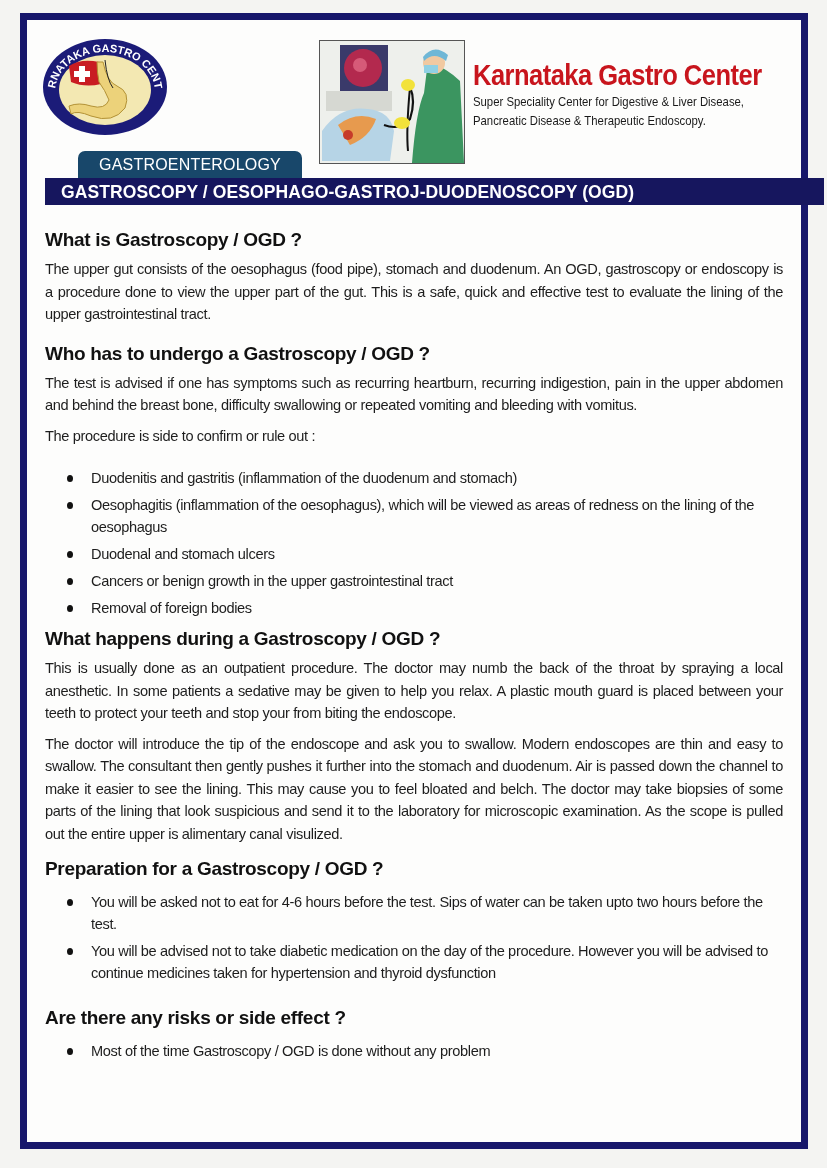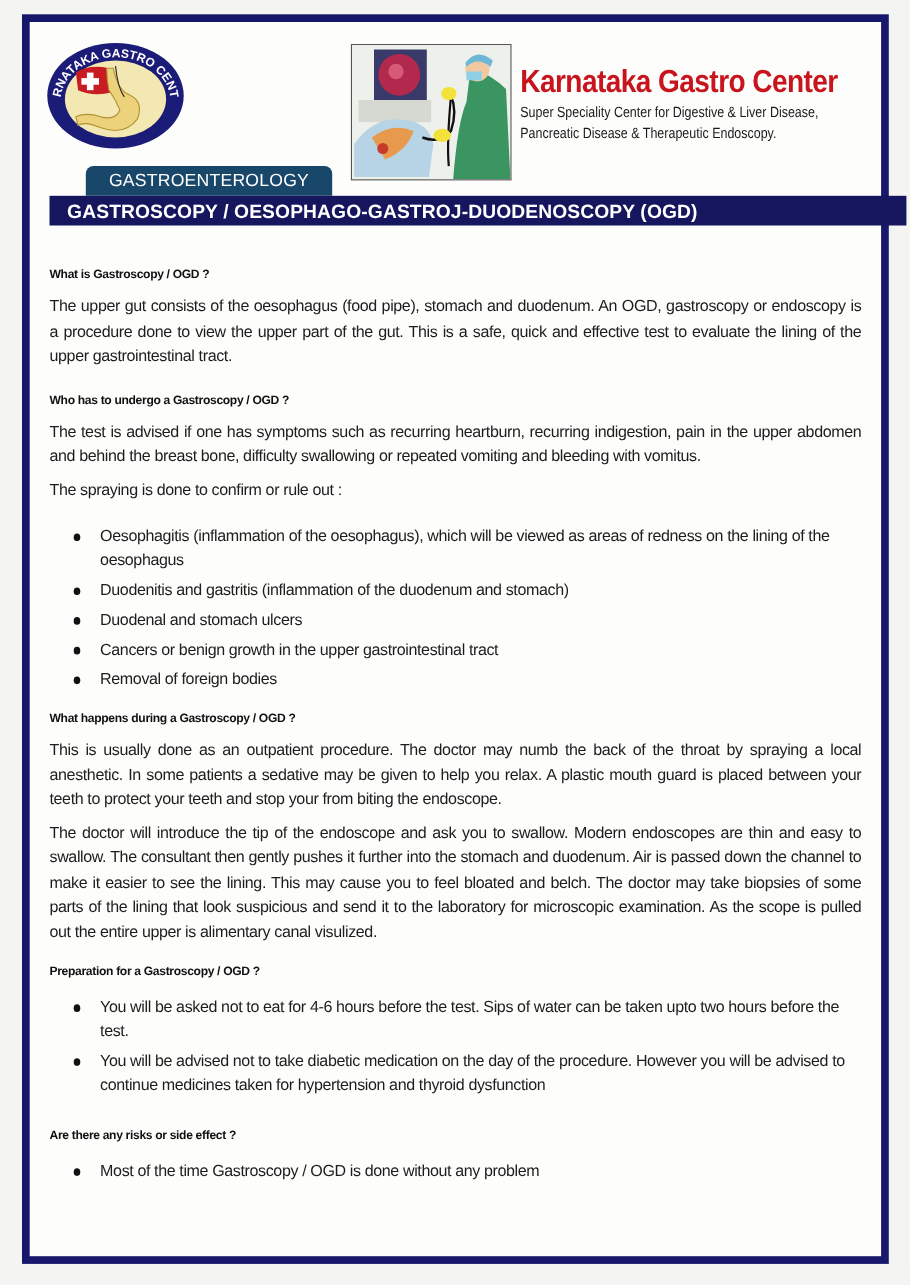--- a/index.html
+++ b/index.html
@@ -82,24 +82,24 @@
       box-sizing: border-box;
       letter-spacing: 0.1px;
       white-space: nowrap;
     }
     
     .content {
       position: absolute; left: 18px; top: 206px; width: 738px;
     }
     .sec-h {
       font-weight: bold;
-      font-size: 11px;
+      font-size: 19px;
       color: #111;
       letter-spacing: -0.3px;
-      margin: 14px 0 8px 0;
+      margin: 4px 0 8px 0;
       line-height: 20px;
     }
     .para {
       font-size: 14.6px;
       line-height: 22.5px;
       margin: 0 0 8px 0;
       text-align: justify;
       letter-spacing: -0.35px;
       color: #1d1d1d;
     }
@@ -177,24 +177,24 @@
   <div class="content">
 
     <div class="section" style="margin-bottom:18px;">
       <div class="sec-h">What is Gastroscopy / OGD ?</div>
       <p class="para">The upper gut consists of the oesophagus (food pipe), stomach and duodenum. An OGD, gastroscopy or endoscopy is a procedure done to view the upper part of the gut. This is a safe, quick and effective test to evaluate the lining of the upper gastrointestinal tract.</p>
     </div>
 
     <div class="section" style="margin-bottom:10px;">
       <div class="sec-h">Who has to undergo a Gastroscopy / OGD ?</div>
       <p class="para">The test is advised if one has symptoms such as recurring heartburn, recurring indigestion, pain in the upper abdomen and behind the breast bone, difficulty swallowing or repeated vomiting and bleeding with vomitus.</p>
-      <p class="para" style="margin-bottom:20px;">The spraying is done to confirm or rule out :</p>
+      <p class="para" style="margin-bottom:20px;">The procedure is side to confirm or rule out :</p>
       <ul class="bul">
+        <li><span class="dot"></span><span>Duodenitis and gastritis (inflammation of the duodenum and stomach)</span></li>
         <li><span class="dot"></span><span>Oesophagitis (inflammation of the oesophagus), which will be viewed as areas of redness on the lining of the oesophagus</span></li>
-        <li><span class="dot"></span><span>Duodenitis and gastritis (inflammation of the duodenum and stomach)</span></li>
         <li><span class="dot"></span><span>Duodenal and stomach ulcers</span></li>
         <li><span class="dot"></span><span>Cancers or benign growth in the upper gastrointestinal tract</span></li>
         <li><span class="dot"></span><span>Removal of foreign bodies</span></li>
       </ul>
     </div>
 
     <div class="section" style="margin-bottom:14px;">
       <div class="sec-h">What happens during a Gastroscopy / OGD ?</div>
       <p class="para">This is usually done as an outpatient procedure. The doctor may numb the back of the throat by spraying a local anesthetic. In some patients a sedative may be given to help you relax. A plastic mouth guard is placed between your teeth to protect your teeth and stop your from biting the endoscope.</p>
       <p class="para">The doctor will introduce the tip of the endoscope and ask you to swallow. Modern endoscopes are thin and easy to swallow. The consultant then gently pushes it further into the stomach and duodenum. Air is passed down the channel to make it easier to see the lining. This may cause you to feel bloated and belch. The doctor may take biopsies of some parts of the lining that look suspicious and send it to the laboratory for microscopic examination. As the scope is pulled out the entire upper is alimentary canal visulized.</p>

